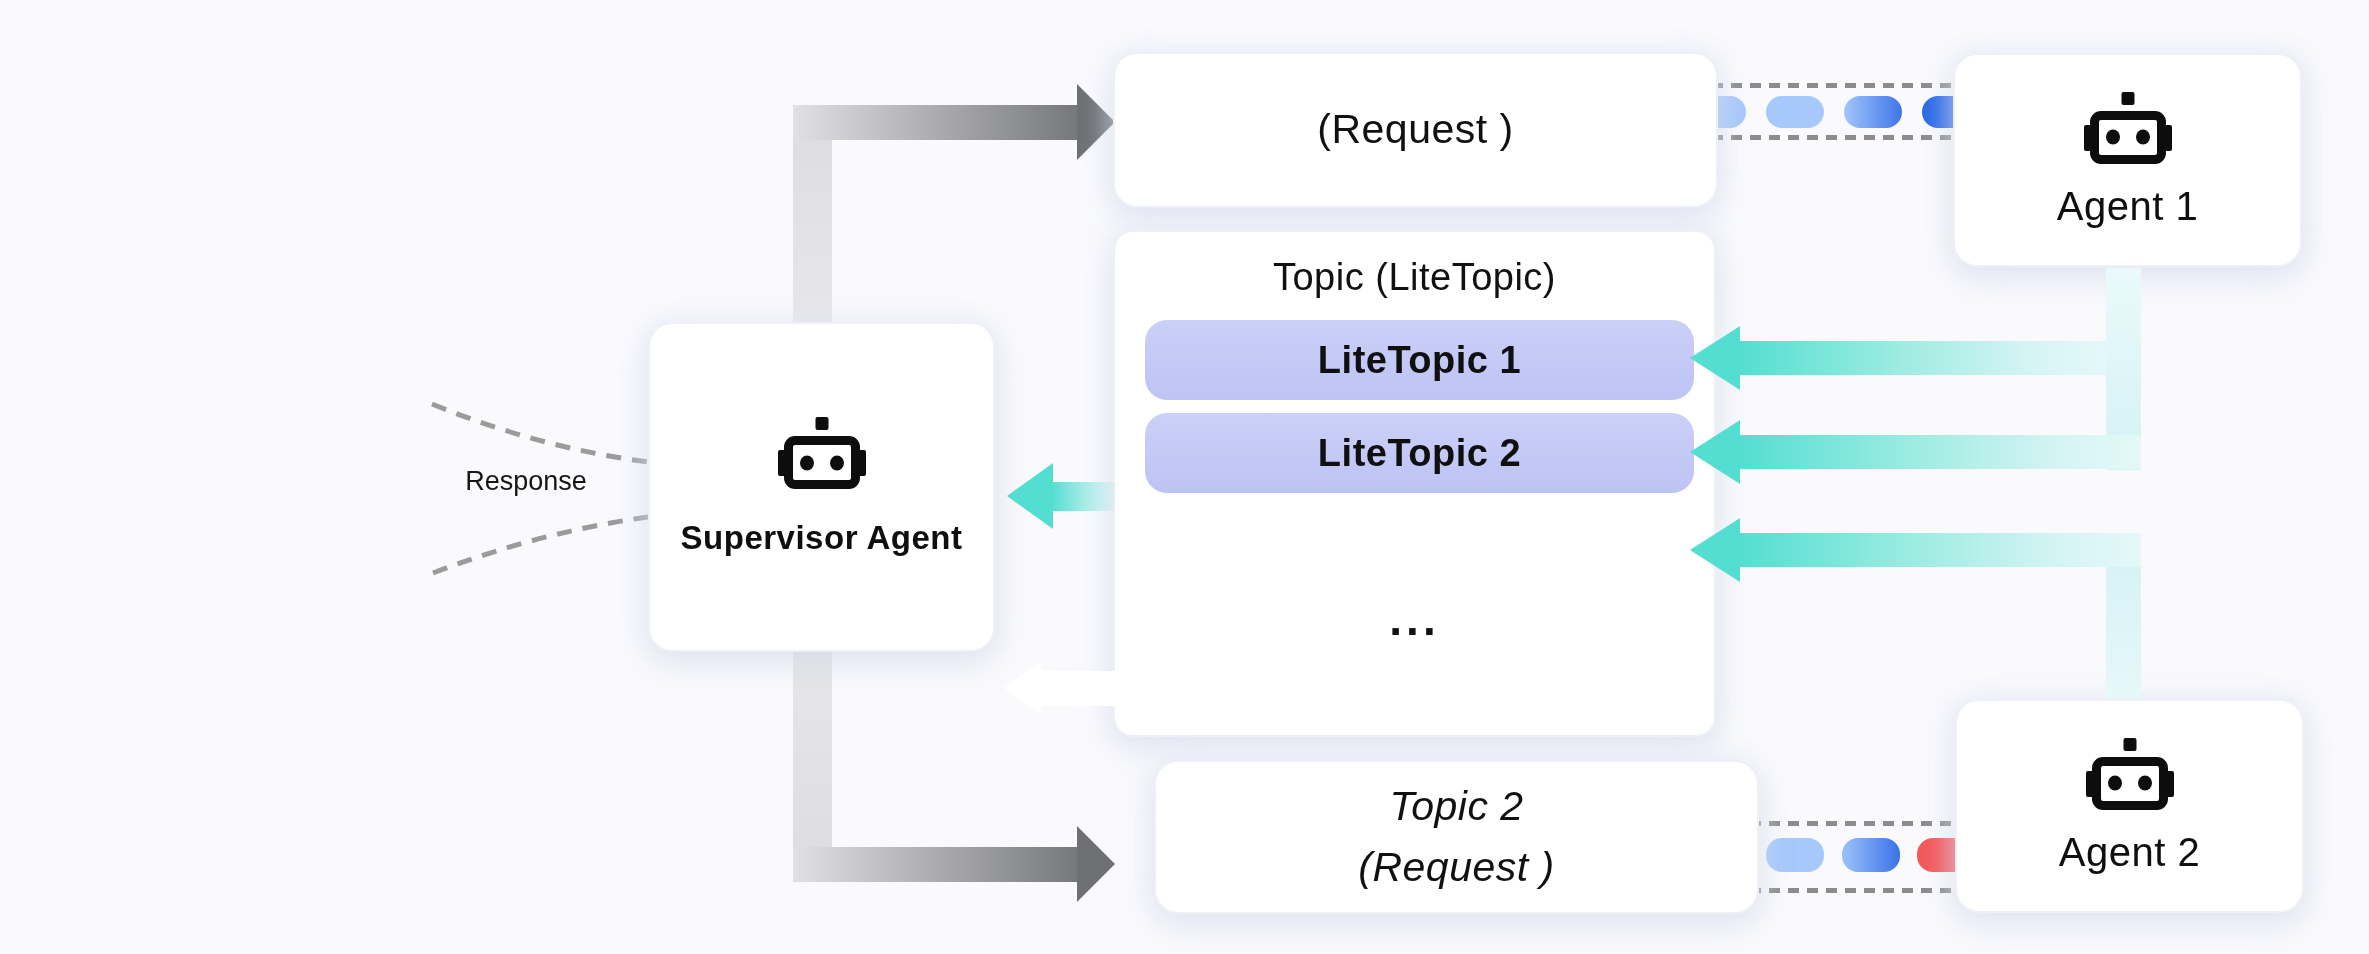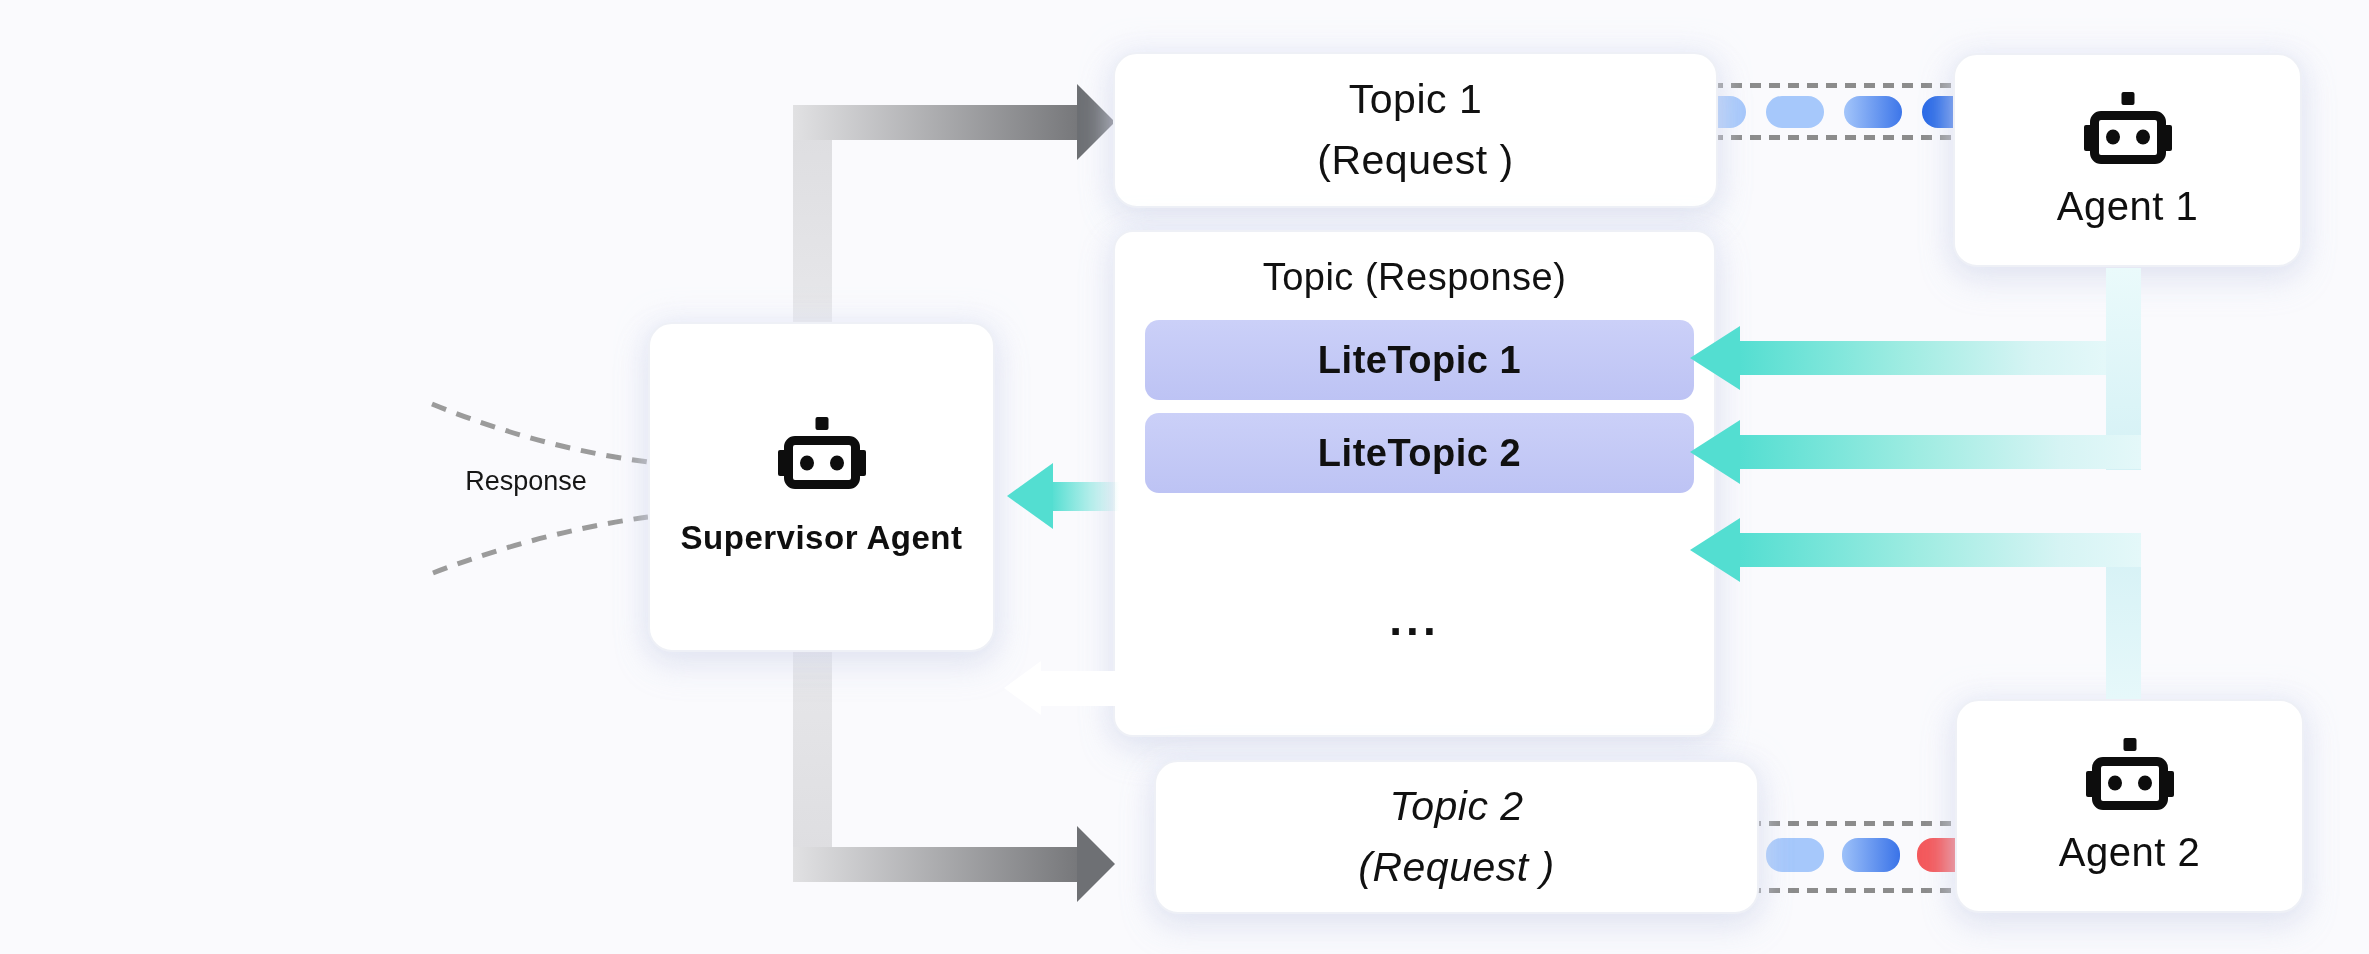--- a/index.html
+++ b/index.html
@@ -16,21 +16,21 @@
   .response{left:1113px;top:230px;width:603px;height:507px;display:block;border-radius:20px;}
   .topic2{left:1154px;top:760px;width:605px;height:154px;font-style:italic;}
   .agent1{left:1953px;top:53px;width:349px;height:214px;gap:20px;}
   .agent2{left:1955px;top:699px;width:349px;height:214px;gap:20px;}
   .node-label{font-size:40px;font-weight:500;color:#0f0f0f;letter-spacing:.5px;}
   .supervisor .node-label{font-size:33px;font-weight:600;text-align:center;}
   .topic-title{font-size:41px;font-weight:500;text-align:center;line-height:1.5;letter-spacing:.5px;}
   
   .resp-title{position:absolute;left:0;top:24px;width:100%;text-align:center;
               font-size:38px;font-weight:500;letter-spacing:.5px;}
-  .lt{position:absolute;left:30px;width:549px;height:80px;border-radius:14px;
+  .lt{position:absolute;left:30px;width:549px;height:80px;border-radius:22px;
       background:linear-gradient(180deg,#cbd0f8,#bdc3f4);
       display:flex;align-items:center;justify-content:center;
       font-size:38px;font-weight:600;color:#101010;letter-spacing:.5px;}
   .lt1{top:88px;}.lt2{top:181px;text-align:center;}.lt3{top:280px;}.ltN{top:408px;}
   .lt-dots{position:absolute;left:0;top:360px;width:100%;text-align:center;
            font-size:46px;font-weight:700;letter-spacing:4px;color:#111;}
   
   .garrow{position:absolute;z-index:1;}
   .gstub-top{left:793px;top:136px;width:39px;height:188px;background:linear-gradient(180deg,#dedee1,#e7e7ea);}
   .gshaft-top{left:793px;top:105px;width:284px;height:35px;background:linear-gradient(90deg,#e1e1e3,#77787b);}
@@ -137,27 +137,26 @@
       <div class="head">
         <div class="eye l"></div>
         <div class="eye r"></div>
       </div>
     </div>
     <div class="node-label">Supervisor Agent</div>
   </div>
 
   <div class="node topic1">
     <div class="topic-title">
-      <div>Topic 1</div>
       <div>(Request )</div>
     </div>
   </div>
 
   <div class="node response">
-    <div class="resp-title">Topic (Response)</div>
+    <div class="resp-title">Topic (LiteTopic)</div>
     <div class="lt lt1">LiteTopic 1</div>
     <div class="lt lt2">LiteTopic 2</div>
     <div class="lt-dots">...</div>
   </div>
 
   <div class="node topic2">
     <div class="topic-title">
       <div>Topic 2</div>
       <div>(Request )</div>
     </div>

